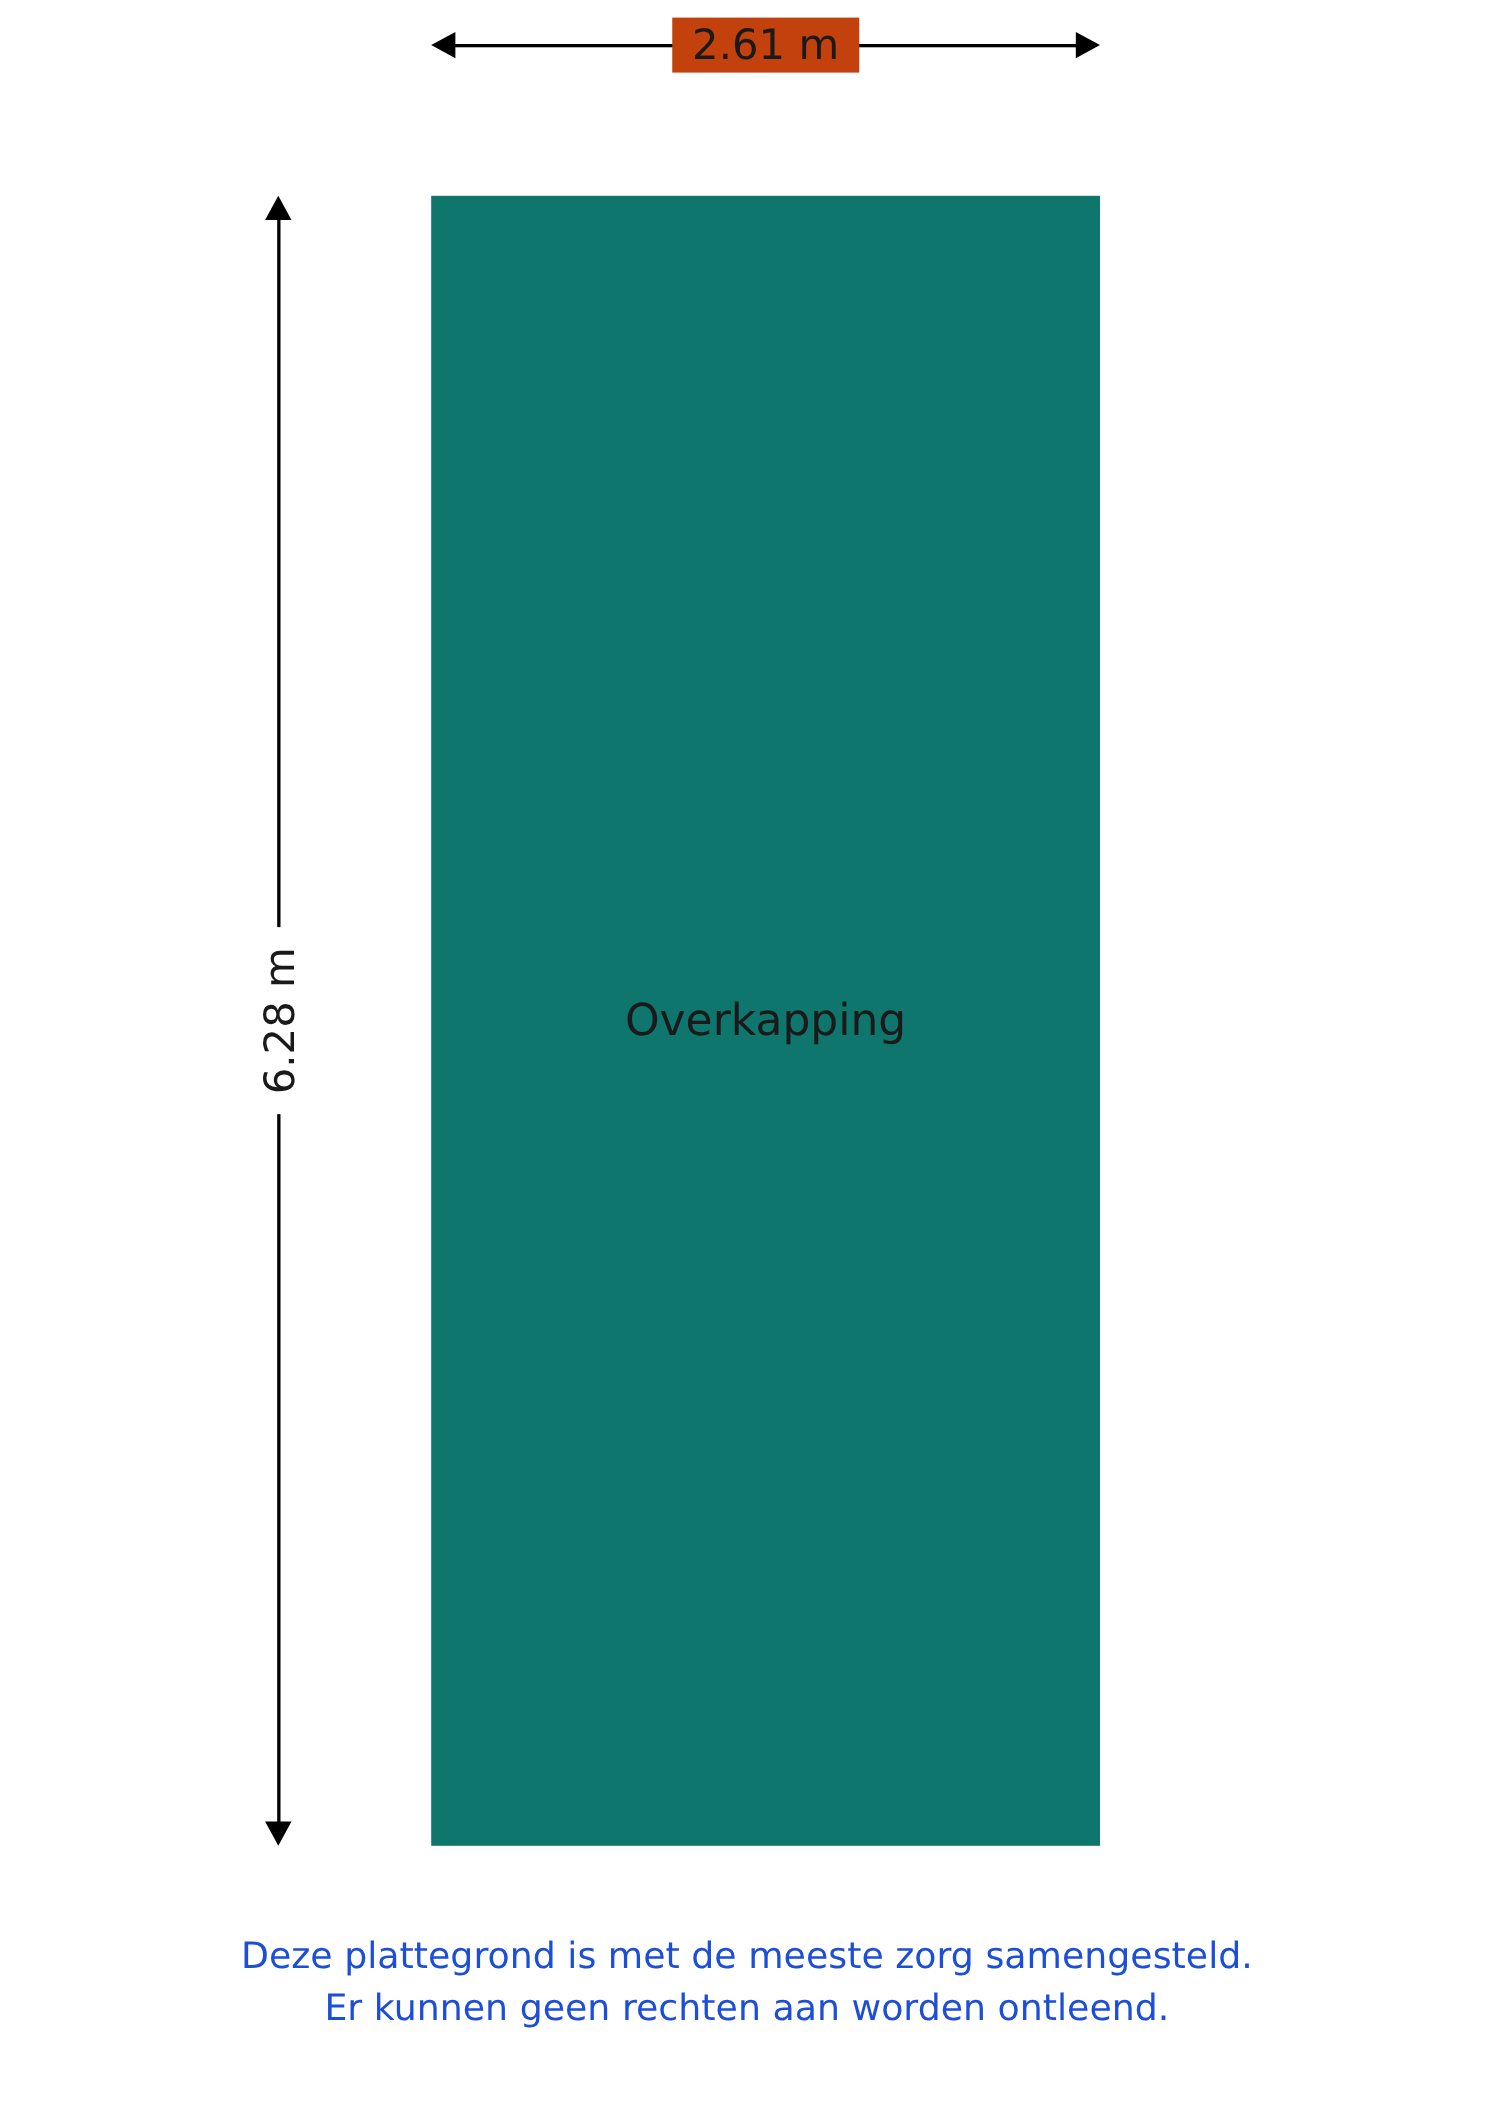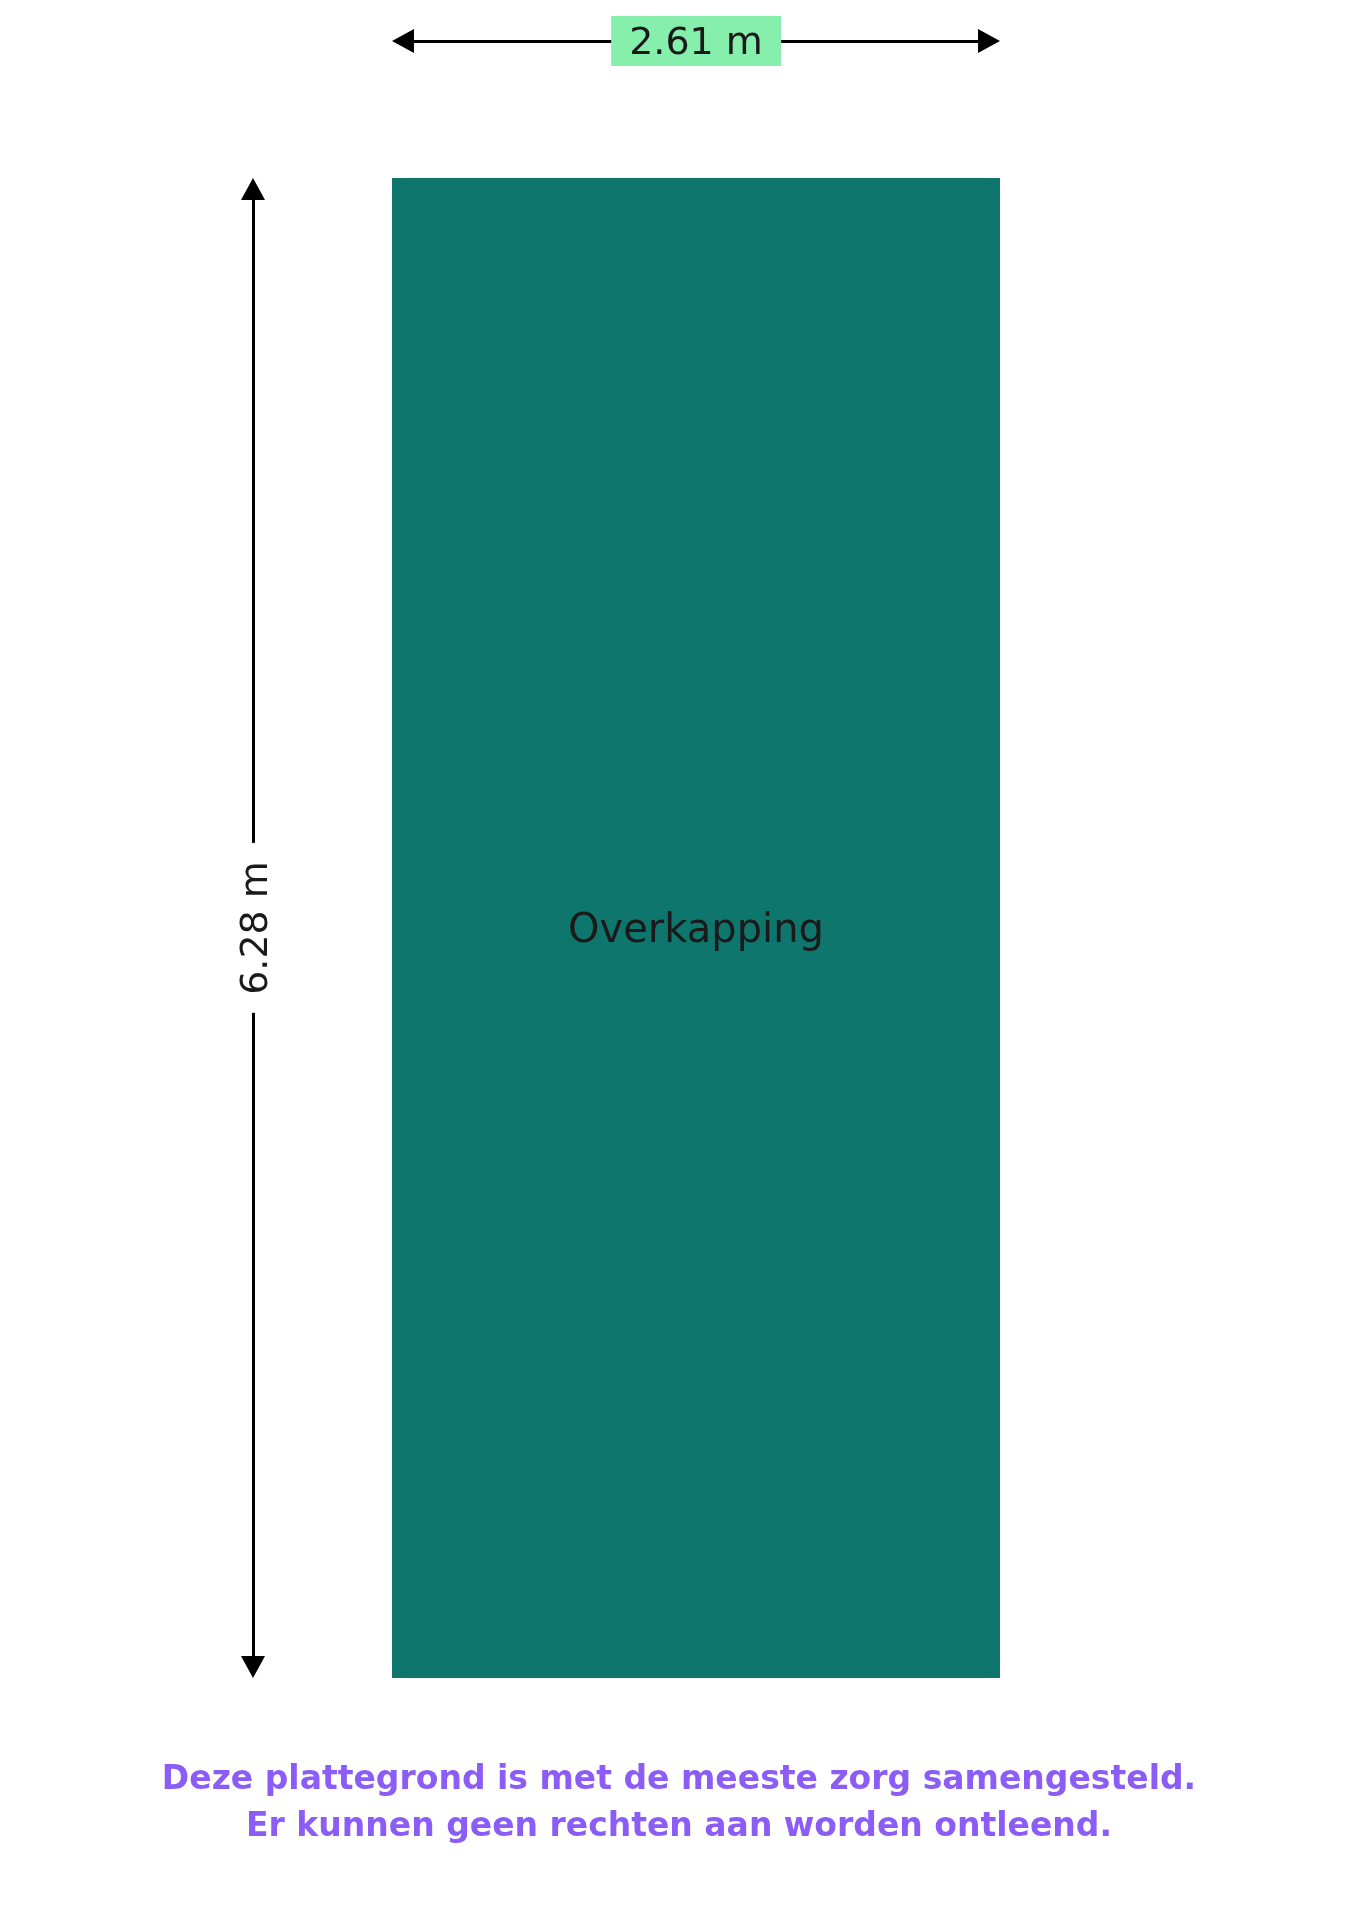--- a/index.html
+++ b/index.html
@@ -52,21 +52,21 @@
   }
   .dim-h .arrow-right {
     right: 0;
     border-left: 22px solid #000000;
   }
   .dim-h .label {
     position: absolute;
     left: 50%;
     top: -4px;
     transform: translateX(-50%);
-    background: #86efac;
+    background: #c2410c;
     padding: 0 18px;
     font-size: 38px;
     line-height: 50px;
     white-space: nowrap;
   }
 
   
   .dim-v {
     position: absolute;
     left: 228px;
@@ -132,22 +132,21 @@
 
   
   .disclaimer {
     position: absolute;
     left: 0;
     right: 0;
     bottom: 72px;
     text-align: center;
     font-size: 33px;
     line-height: 47px;
-    color: #8b5cf6;
-    font-weight: bold;
+    color: #1d4ed8;
   }
   .disclaimer div {
     white-space: nowrap;
   }
 </style>
 </head>
 <body>
 
 <div id="floorplan">
 

